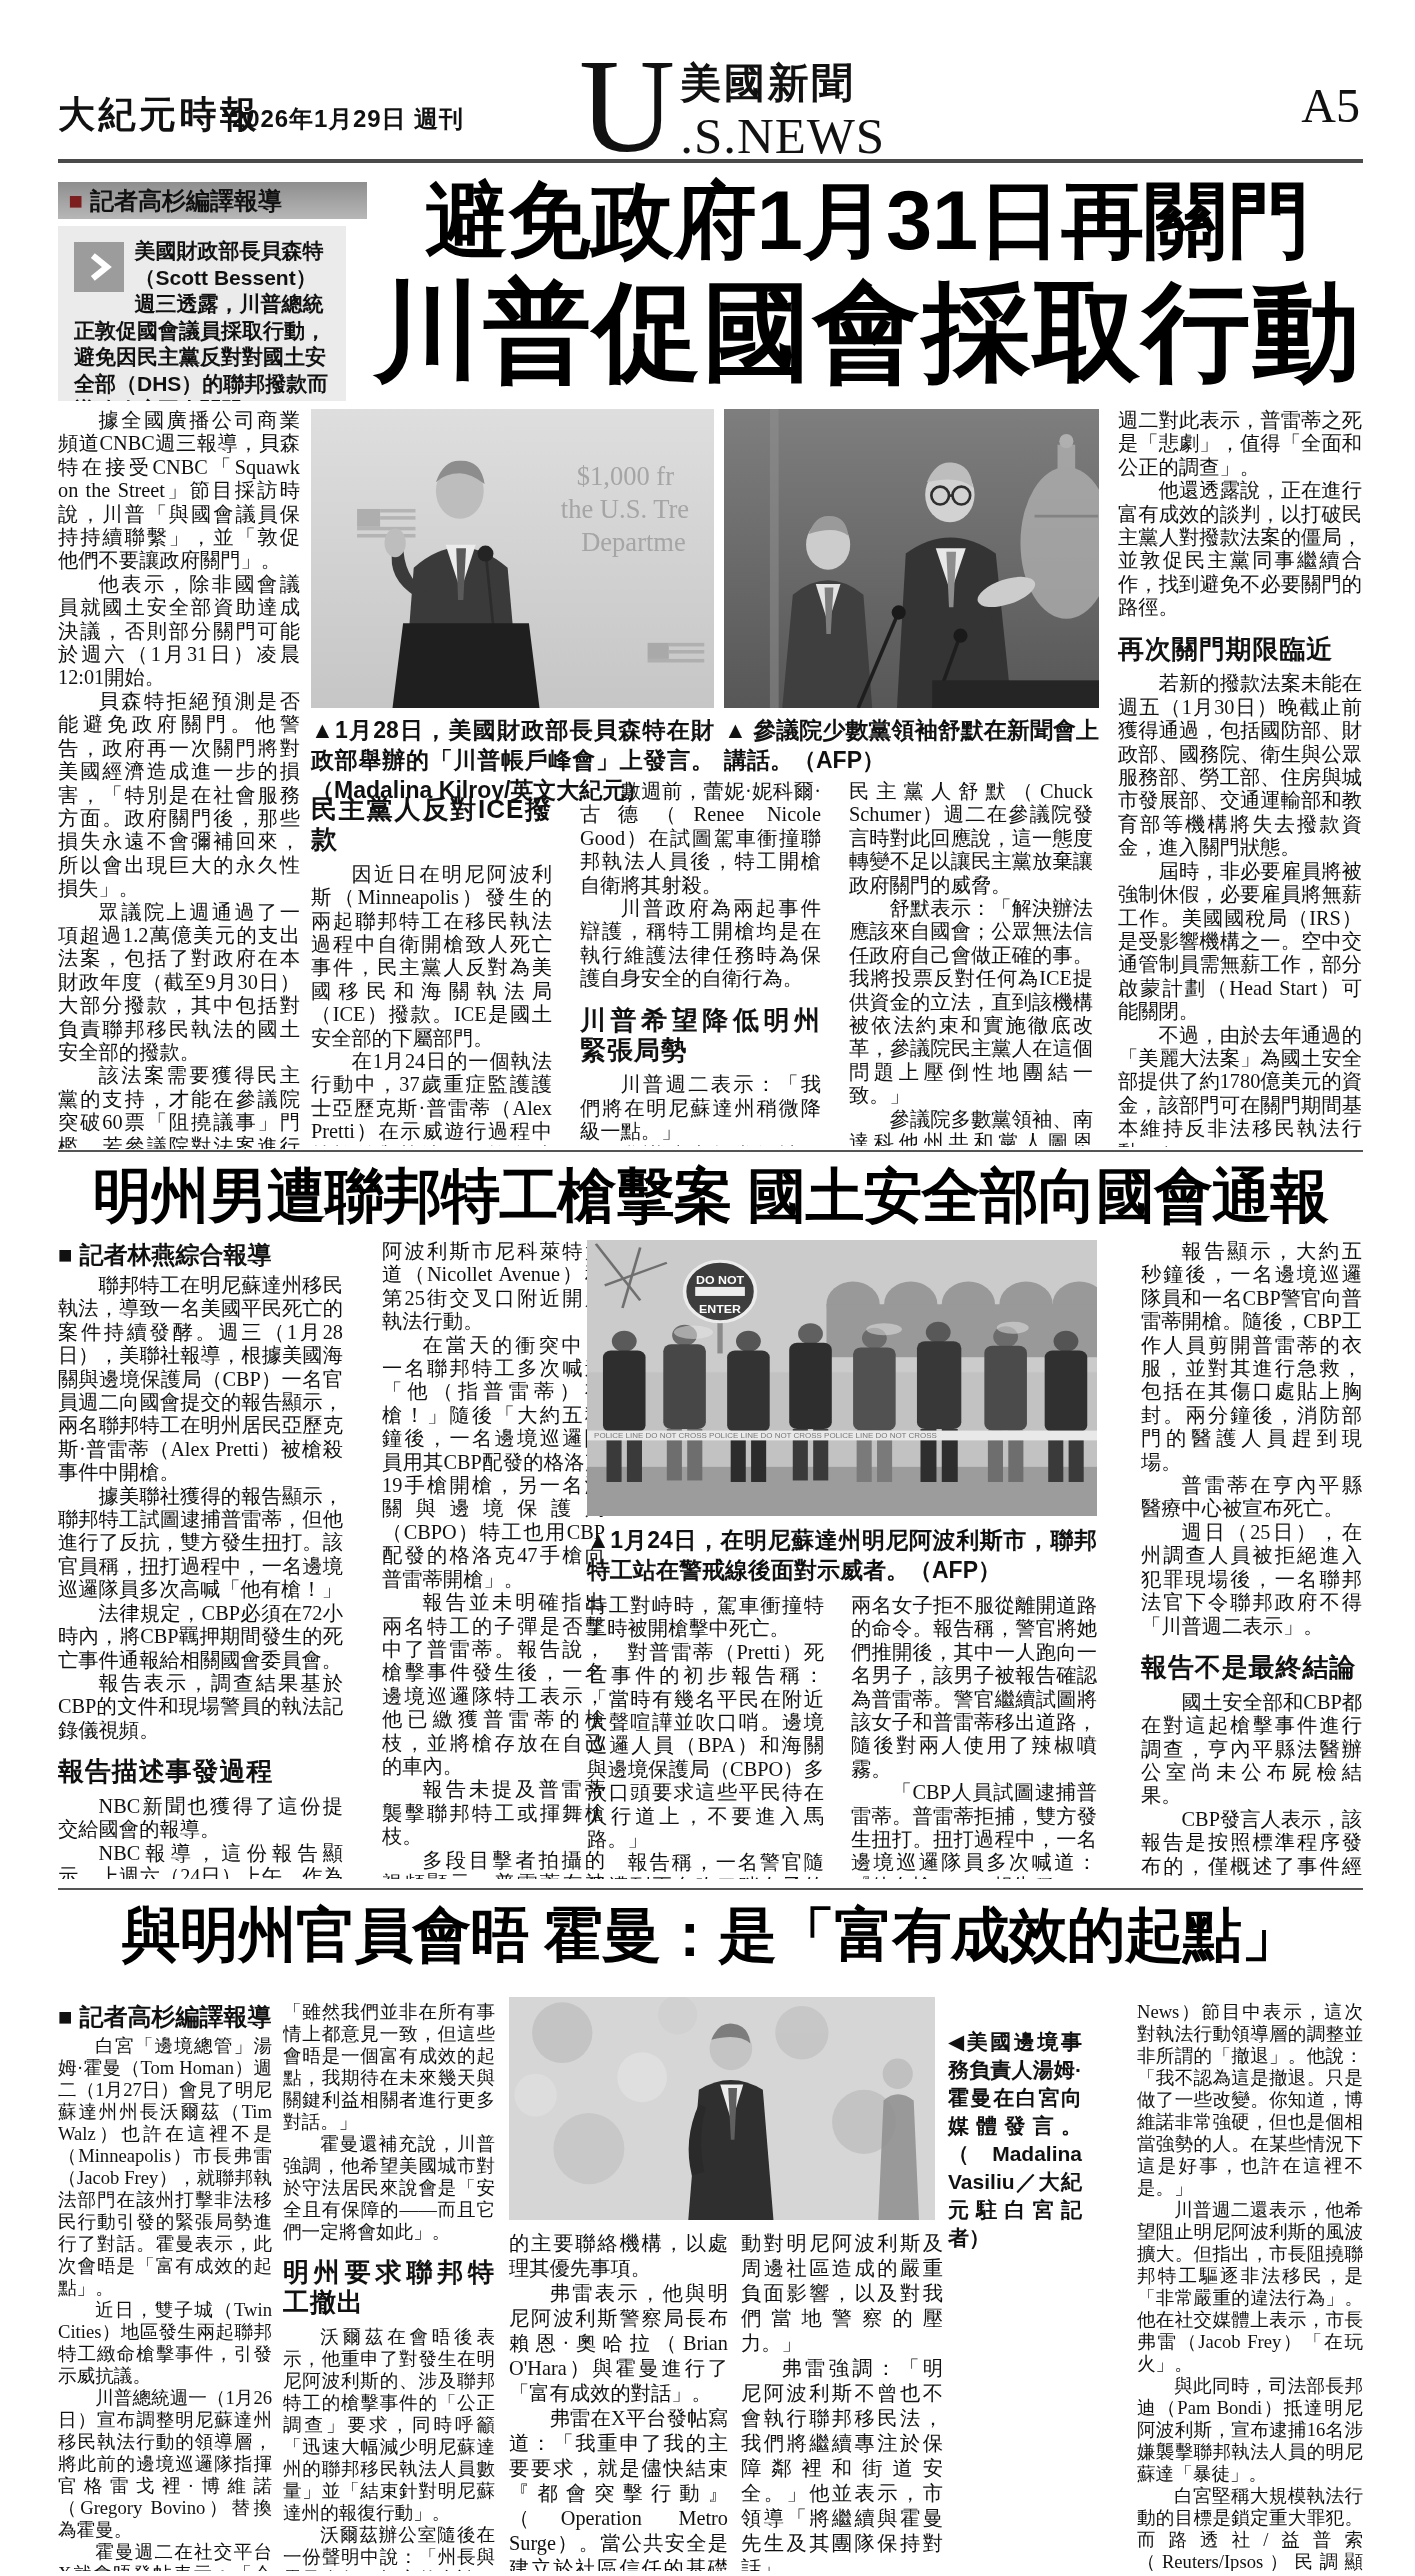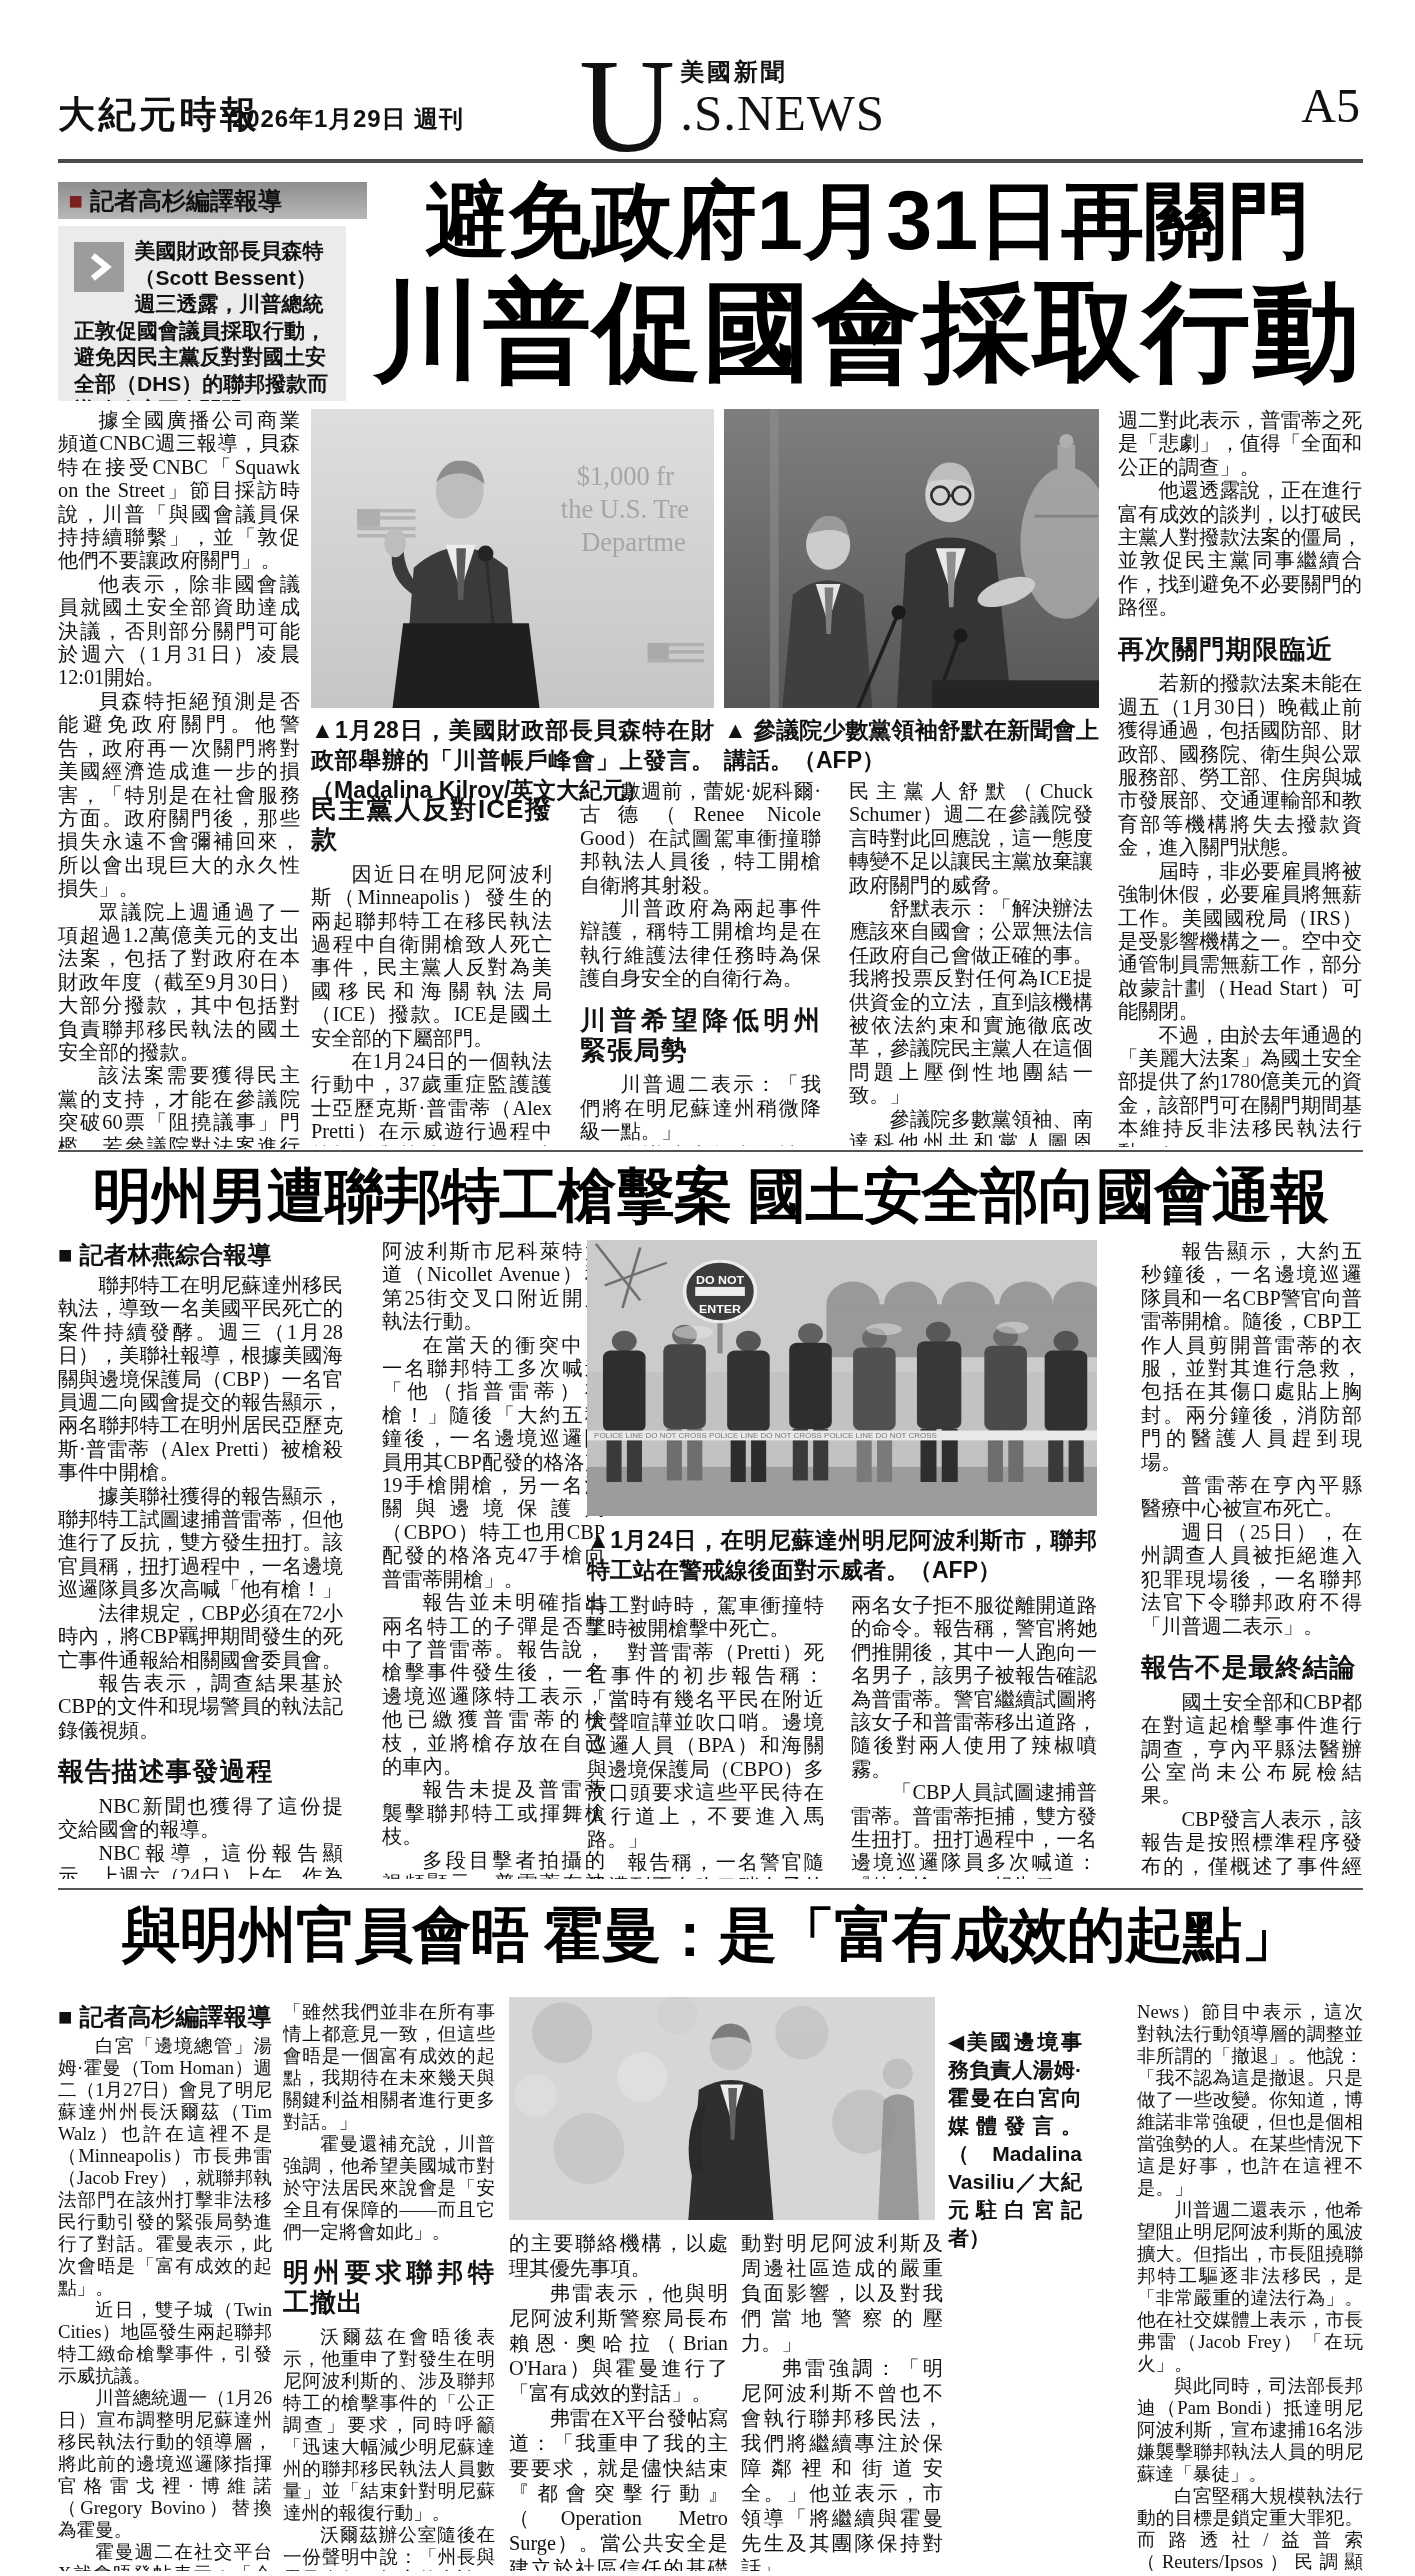--- a/index.html
+++ b/index.html
@@ -4,21 +4,21 @@
 <style>
   html,body{margin:0;padding:0;background:#e0e0e0;}
   #page{position:relative;width:1415px;height:2576px;background:#ffffff;margin:0 auto;
         font-family:"Liberation Serif","DejaVu Serif",serif;color:#111;overflow:hidden;}
   .abs{position:absolute;}
 
   
   .papername{font-weight:bold;font-size:37px;letter-spacing:3.5px;}
   .dateline{font-family:"Liberation Sans","DejaVu Sans",sans-serif;font-weight:bold;font-size:24px;letter-spacing:0.9px;text-align:center;}
   .logo-u{font-size:133px;line-height:1;font-family:"Liberation Serif","DejaVu Serif",serif;}
-  .logo-cn{font-family:"Liberation Sans","DejaVu Sans",sans-serif;font-weight:bold;font-size:24px;letter-spacing:2.7px;}
+  .logo-cn{font-family:"Liberation Sans","DejaVu Sans",sans-serif;font-weight:bold;font-size:41px;letter-spacing:2.7px;}
   .logo-en{font-size:51px;line-height:1;font-family:"Liberation Serif","DejaVu Serif",serif;letter-spacing:0.9px;}
   .pageno{font-size:48px;font-family:"Liberation Serif","DejaVu Serif",serif;}
   .toprule{background:#4a4a4a;height:4.4px;}
 
   
   .col{font-size:20.3px;line-height:23.4px;text-align:justify;overflow:hidden;}
   .col .para{margin:0;text-indent:2em;}
   .col .para.ni{text-indent:0;}
   .sechead{font-family:"Liberation Sans","DejaVu Sans",sans-serif;font-weight:bold;
            font-size:26px;line-height:30px;margin:14px 0 8.8px 0;text-indent:0;letter-spacing:0.9px;}

